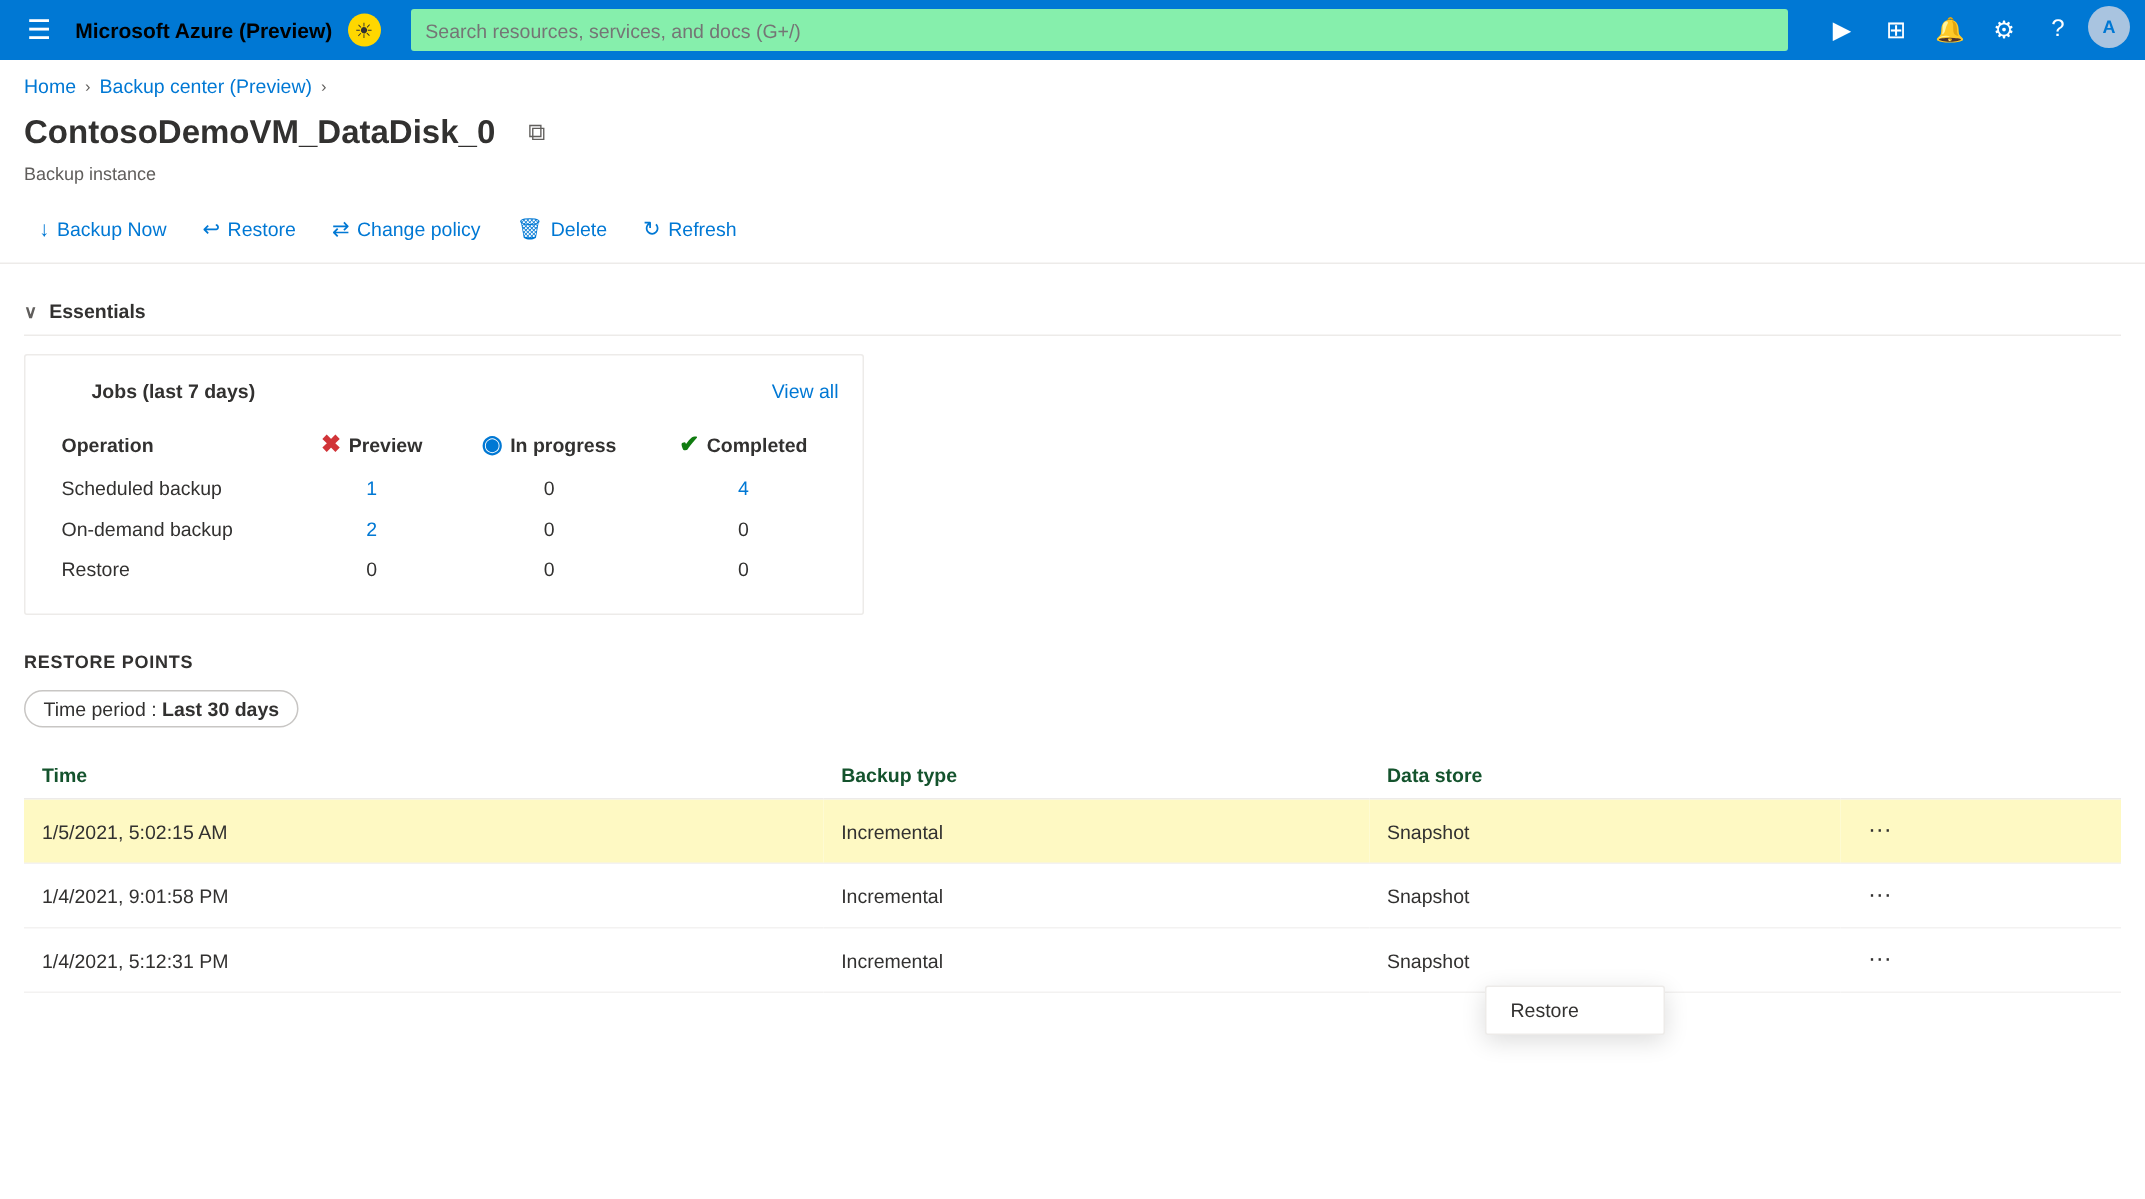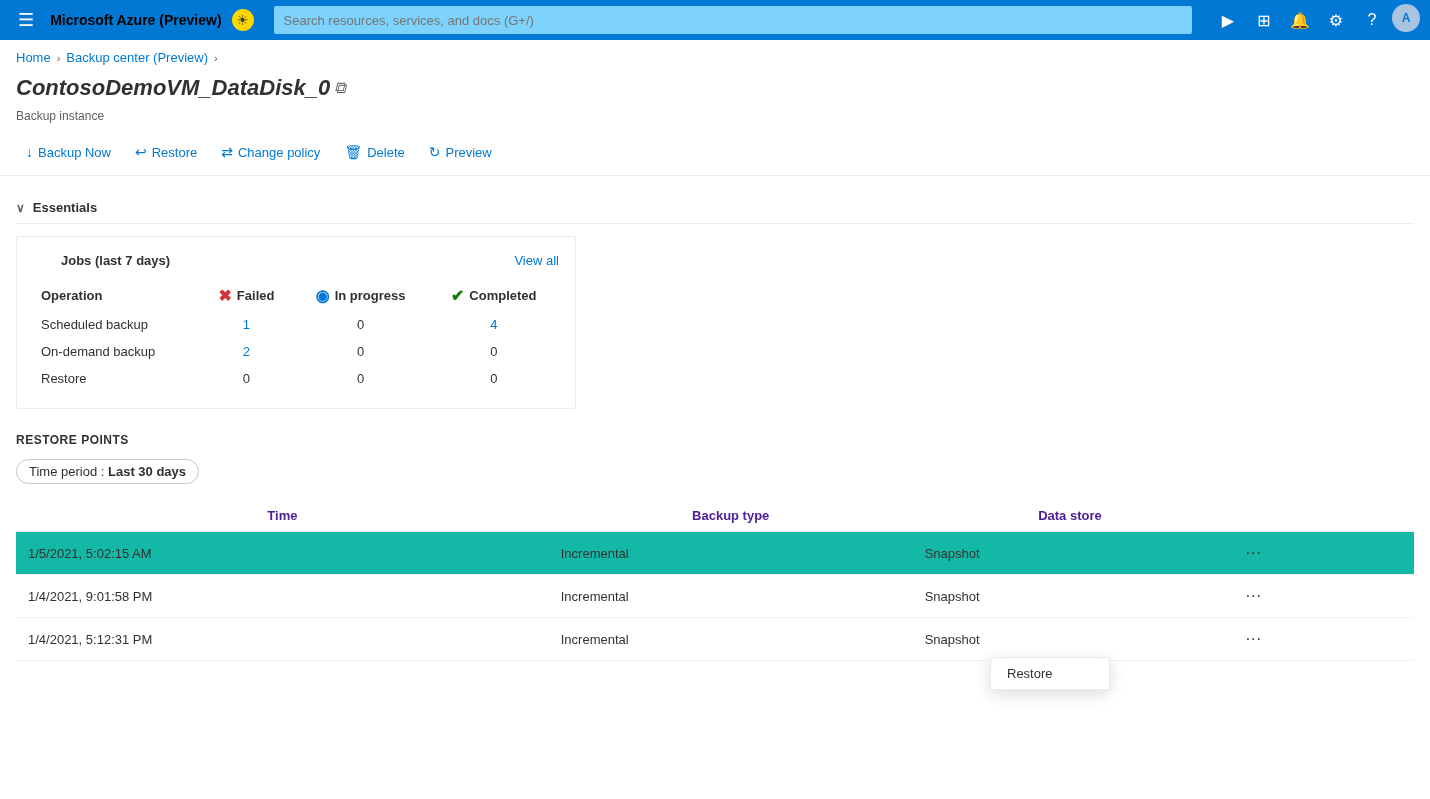--- a/index.html
+++ b/index.html
@@ -13,39 +13,39 @@
       align-items: center;
       padding: 0 10px;
       gap: 8px;
     }
     .topbar-menu { color: #fff; font-size: 18px; cursor: pointer; padding: 4px 8px; }
     .topbar-title { color: #000000; font-weight: 600; font-size: 14px; flex-shrink: 0; }
     .topbar-sun { background: #ffd700; border-radius: 50%; width: 22px; height: 22px; display: flex; align-items: center; justify-content: center; font-size: 14px; margin-left: 2px; }
     .topbar-search {
       flex: 1;
       margin: 0 12px;
-      background: #7dd3fc;
+      background: #86efac;
       border: none;
       border-radius: 2px;
       height: 28px;
       padding: 0 10px;
       font-size: 13px;
       color: #333;
     }
     .topbar-icons { display: flex; gap: 4px; margin-left: auto; }
     .topbar-icon { color: #fff; width: 32px; height: 32px; display: flex; align-items: center; justify-content: center; font-size: 16px; cursor: pointer; border-radius: 2px; }
     .topbar-avatar { background: #a9c4e0; border-radius: 50%; width: 28px; height: 28px; display: flex; align-items: center; justify-content: center; font-size: 12px; color: #0078d4; font-weight: 600; cursor: pointer; }
 
     
     .breadcrumb { padding: 10px 16px 6px; display: flex; align-items: center; gap: 6px; font-size: 13px; }
     .breadcrumb a { color: #0078d4; text-decoration: none; }
     .breadcrumb-sep { color: #605e5c; font-size: 11px; }
 
     
-    .page-header { padding: 4px 16px 8px; display: flex; align-items: center; gap: 4px; font-style: italic; }
+    .page-header { padding: 4px 16px 8px; display: flex; align-items: center; gap: 22px; }
     .page-title { font-size: 22px; font-weight: 600; color: #323130; }
     .page-icon { color: #605e5c; font-size: 16px; cursor: pointer; }
     .page-subtitle { font-size: 12px; color: #605e5c; padding: 0 16px 10px; }
 
     
     .toolbar { padding: 6px 16px 10px; display: flex; align-items: center; gap: 4px; border-bottom: 1px solid #edebe9; }
     .toolbar-btn {
       display: flex; align-items: center; gap: 5px;
       color: #0078d4; background: none; border: none;
       padding: 5px 10px; cursor: pointer; font-size: 13px;
@@ -92,23 +92,23 @@
     .time-period-badge {
       display: inline-flex; align-items: center;
       border: 1px solid #c8c6c4; border-radius: 16px;
       padding: 4px 12px; font-size: 13px; color: #323130;
       cursor: pointer; margin-bottom: 16px;
     }
     .time-period-badge strong { font-weight: 600; }
 
     
     .rp-table { width: 100%; border-collapse: collapse; }
-    .rp-table th { text-align: center; padding: 8px 12px; font-weight: 600; font-size: 13px; color: #4c1d95; border-bottom: 1px solid #edebe9; }
+    .rp-table th { text-align: left; padding: 8px 12px; font-weight: 600; font-size: 13px; color: #14532d; border-bottom: 1px solid #edebe9; }
     .rp-table td { padding: 10px 12px; font-size: 13px; color: #323130; border-bottom: 1px solid #f3f2f1; }
-    .rp-table tr:first-child td { background: #14b8a6; }
+    .rp-table tr:first-child td { background: #fef9c3; }
     .ellipsis-btn { background: none; border: none; cursor: pointer; color: #323130; font-size: 16px; padding: 2px 6px; border-radius: 2px; }
 
     
     .context-menu {
       position: absolute;
       background: #fff;
       border: 1px solid #edebe9;
       border-radius: 2px;
       box-shadow: 0 4px 16px rgba(0,0,0,0.14);
       min-width: 120px;
@@ -166,21 +166,21 @@
   <button class="toolbar-btn">
     <span class="btn-icon">⇄</span>
     <span>Change policy</span>
   </button>
   <button class="toolbar-btn">
     <span class="btn-icon">🗑</span>
     <span>Delete</span>
   </button>
   <button class="toolbar-btn">
     <span class="btn-icon">↻</span>
-    <span>Preview</span>
+    <span>Refresh</span>
   </button>
 </div>
 
 <div class="main">
 
   
   <div class="essentials-header">
     <span class="essentials-chevron">∨</span>
     <span>Essentials</span>
   </div>
@@ -191,21 +191,21 @@
       <span class="jobs-title">Jobs (last 7 days)</span>
       <a class="view-all">View all</a>
     </div>
     <table class="jobs-table">
       <thead>
         <tr>
           <th>Operation</th>
           <th>
             <div class="status-header">
               <span class="status-icon-failed">✖</span>
-              <span>Failed</span>
+              <span>Preview</span>
             </div>
           </th>
           <th>
             <div class="status-header">
               <span class="status-icon-progress">◉</span>
               <span>In progress</span>
             </div>
           </th>
           <th>
             <div class="status-header">

